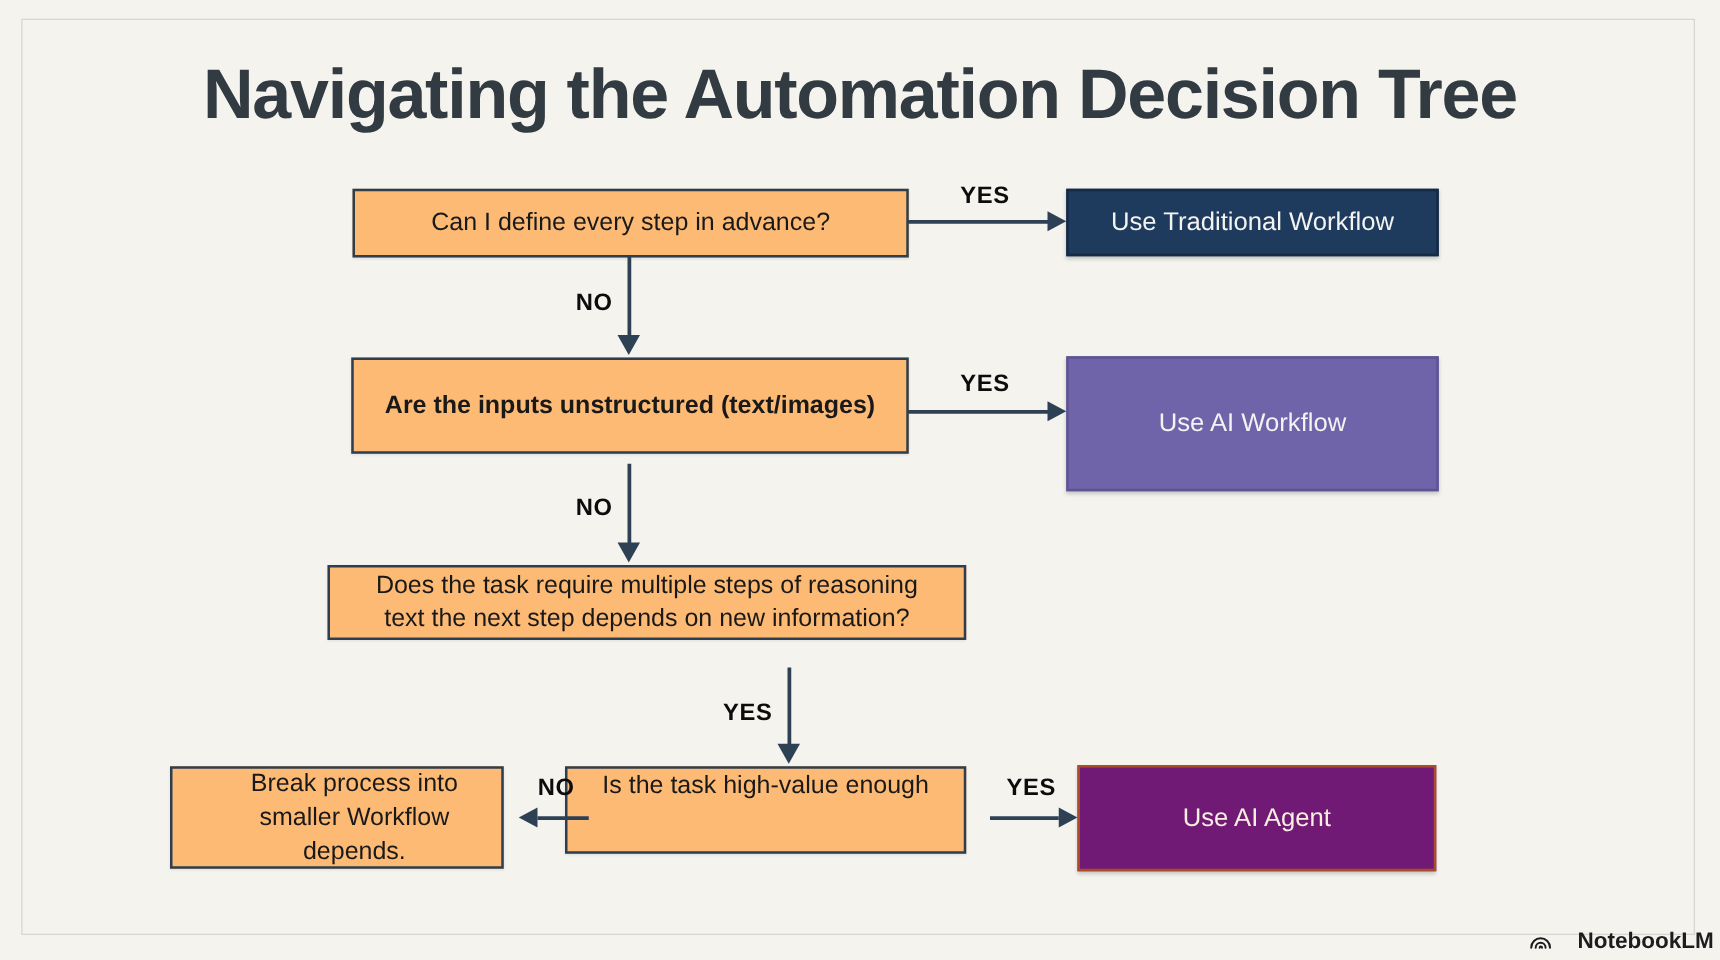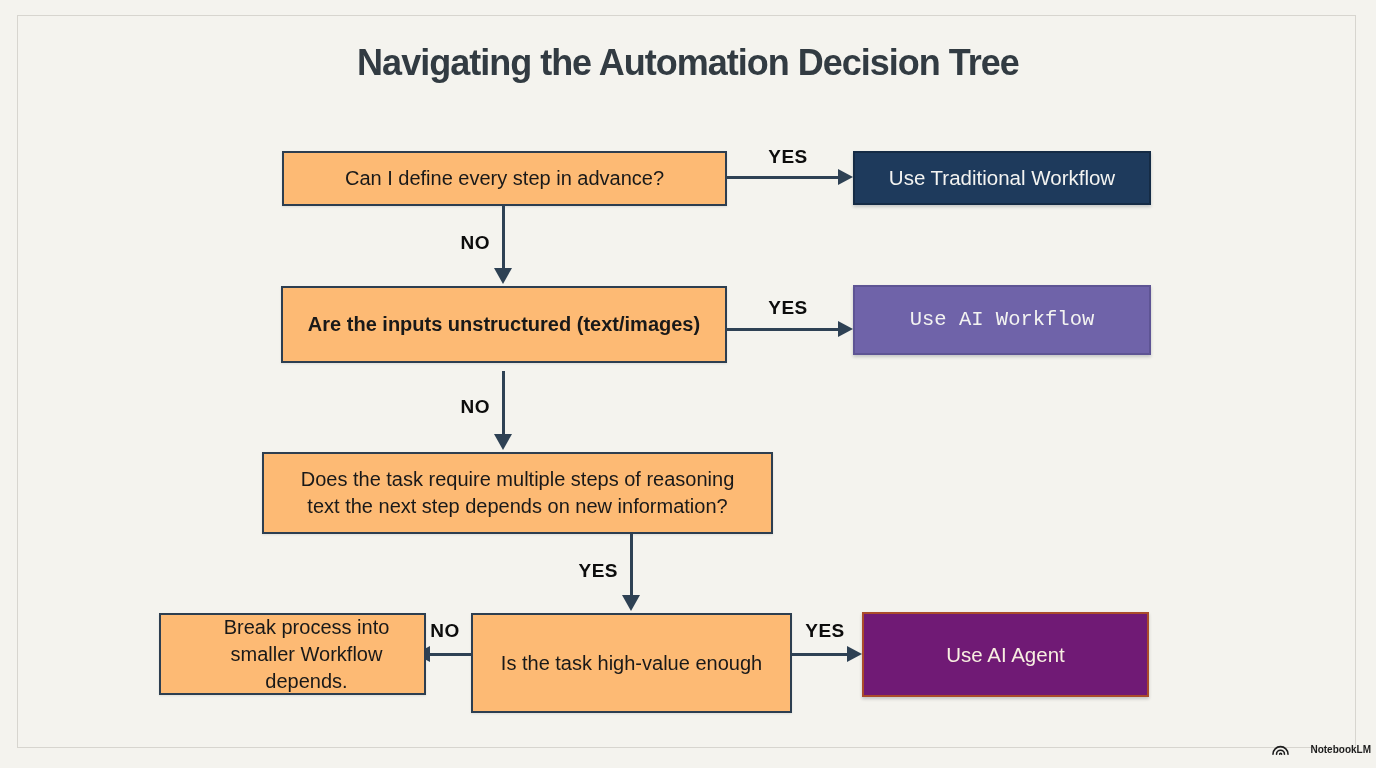--- a/index.html
+++ b/index.html
@@ -15,21 +15,21 @@
     position: absolute;
     left: 17px; top: 15px; right: 20px; bottom: 20px;
     border: 1px solid #d7d5cf;
     pointer-events: none;
   }
   .title {
     position: absolute;
     left: 0; right: 0;
     top: 42px;
     text-align: center;
-    font-size: 36px;
+    font-size: 56px;
     font-weight: 700;
     letter-spacing: -1px;
     color: #323b42;
     margin: 0;
   }
   .qbox {
     position: absolute;
     box-sizing: border-box;
     background: #fdba74;
     border: 2.5px solid #2d3e50;
@@ -88,33 +88,33 @@
     color: #0c0c0c;
     letter-spacing: 0.5px;
   }
   .lbl.center { text-align: center; }
   .lbl.right  { text-align: right; }
 
   
   #q1      { left: 282px; top: 151px; width: 445px; height: 55px; }
   #r-trad  { left: 853px; top: 151px; width: 298px; height: 54px; }
   #q2      { left: 281px; top: 286px; width: 446px; height: 77px; font-weight: bold; }
-  #r-aiwf  { left: 853px; top: 285px; width: 298px; height: 70px; font-family: Liberation Mono, monospace; }
-  #q3      { left: 262px; top: 452px; width: 511px; height: 82px; }
-  #q4      { left: 471px; top: 613px; width: 321px; height: 100px; }
-  #break   { left: 159px; top: 613px; width: 267px; height: 82px; padding-left: 28px; }
+  #r-aiwf  { left: 853px; top: 285px; width: 298px; height: 108px; }
+  #q3      { left: 262px; top: 452px; width: 511px; height: 60px; }
+  #q4      { left: 452px; top: 613px; width: 321px; height: 70px; justify-content: space-between; }
+  #break   { left: 136px; top: 613px; width: 267px; height: 82px; padding-left: 28px; }
   #r-agent { left: 862px; top: 612px; width: 287px; height: 85px; }
 
   .watermark {
     position: absolute;
     right: 5px; top: 742px;
     display: flex;
     align-items: center;
     gap: 20px;
-    font-size: 10px;
+    font-size: 18px;
     font-weight: 600;
     color: #1d1d1d;
   }
 </style>
 </head>
 <body>
 
 <div class="slide">
   <div class="frame"></div>
 

